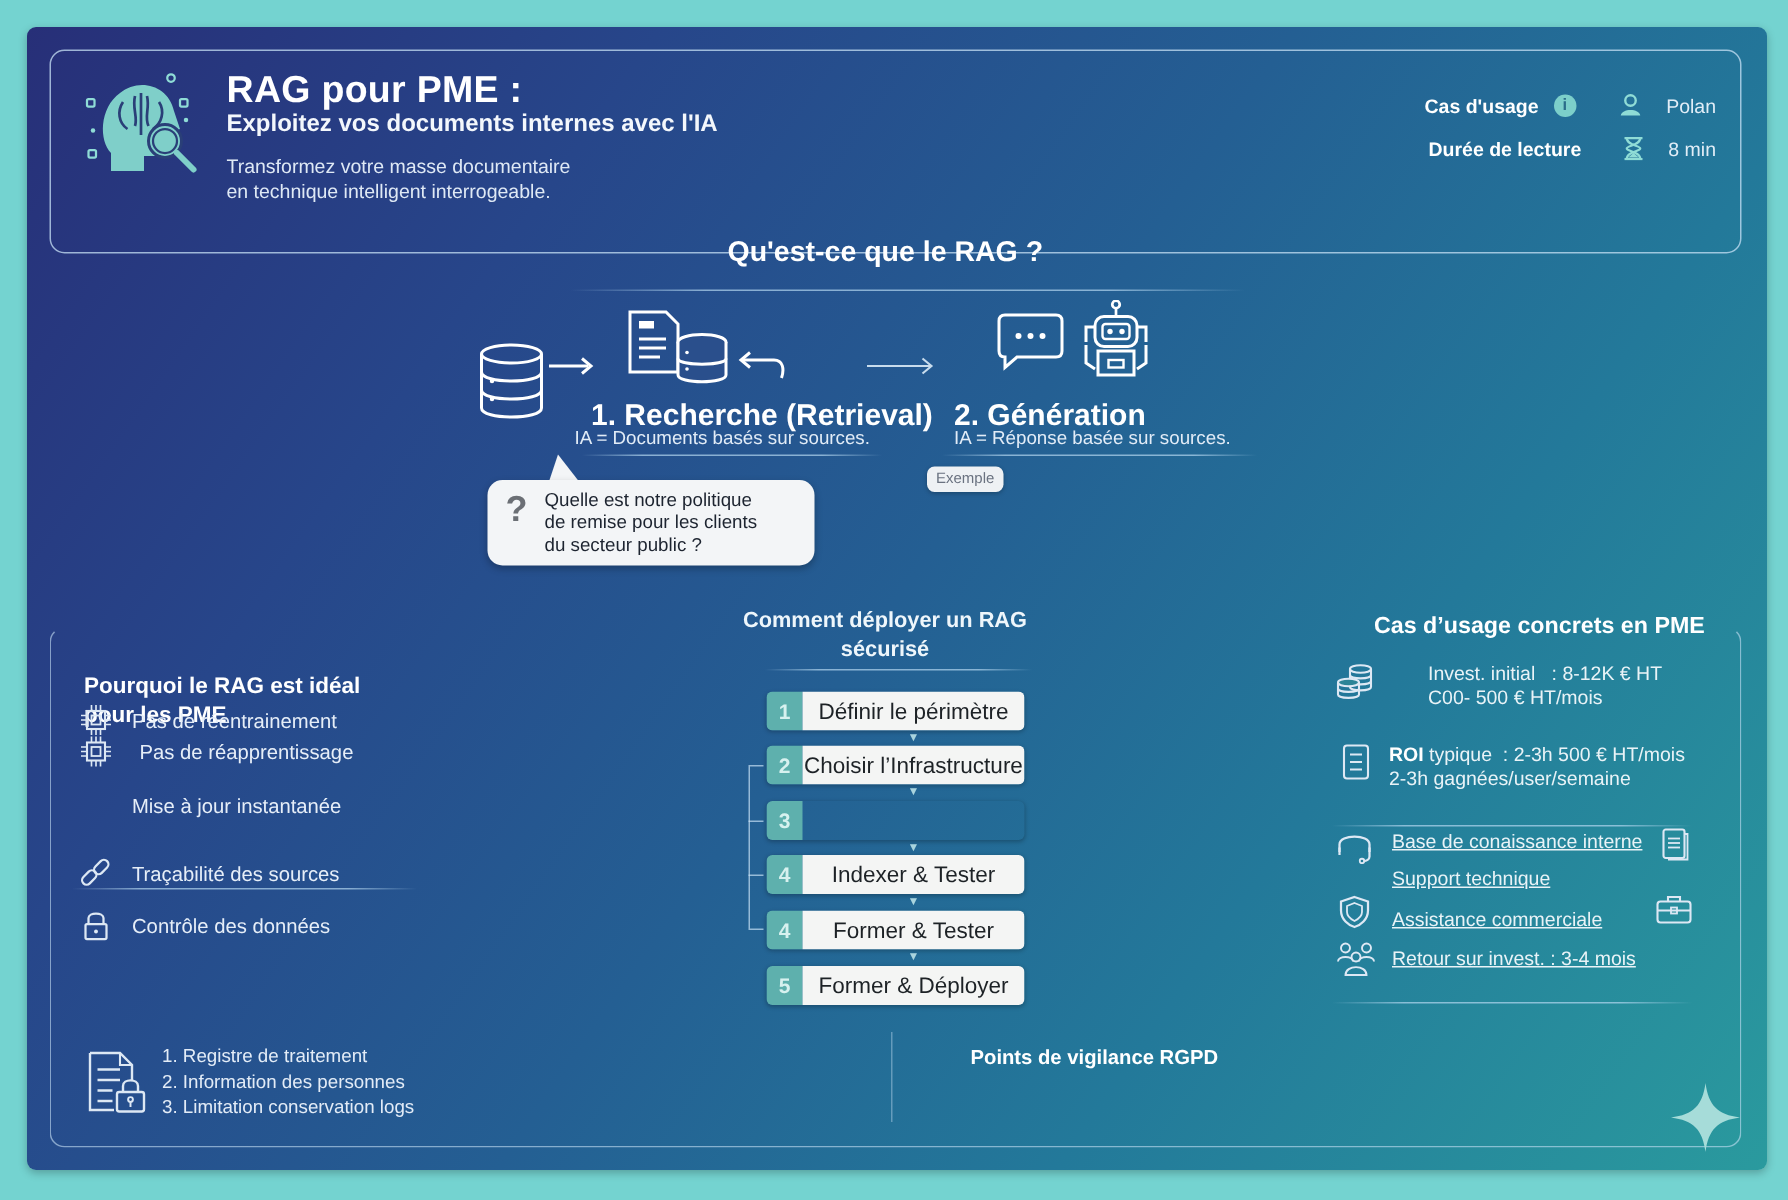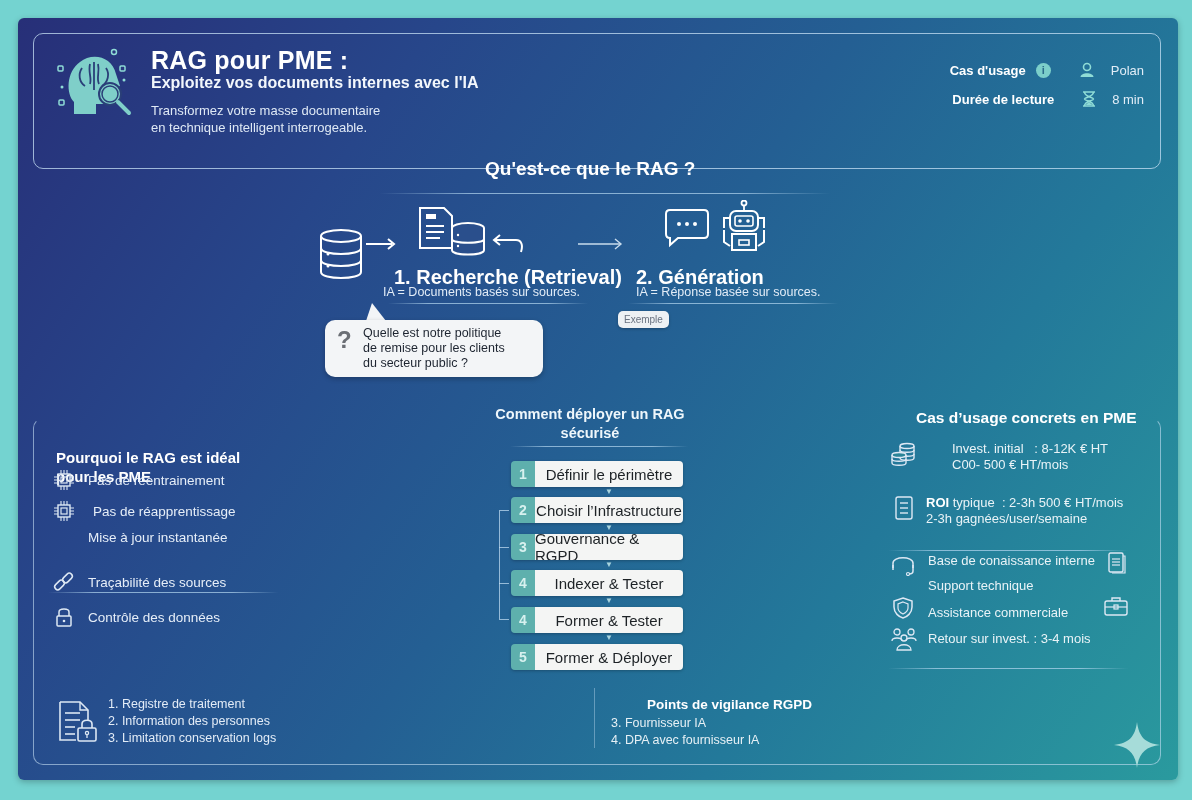--- a/index.html
+++ b/index.html
@@ -58,21 +58,21 @@
   .mid-title { left: 462px; top: 387px; width: 220px; text-align: center; font-size: 14.5px; font-weight: 700; color: #eef6fb; line-height: 19px; }
   .step-row { position: absolute; left: 493px; width: 172px; height: 26px; display: flex; border-radius: 4px; overflow: hidden; box-shadow: 0 1px 3px rgba(0,0,0,0.25); }
   .step-num { width: 24px; background: #5eb0ad; color: #d7f1ef; font-size: 14px; font-weight: 700; display: flex; align-items: center; justify-content: center; }
   .step-lbl { flex: 1; background: #f4f5f4; color: #1d2226; font-size: 15px; display: flex; align-items: center; justify-content: center; }
   .step-arrow { position: absolute; left: 587px; font-size: 8px; color: #a9d4de; }
   .bracket { position: absolute; left: 481px; top: 492px; width: 10px; height: 110px; border: 1px solid rgba(200,225,245,0.7); border-right: none; }
   .bracket-tick { position: absolute; left: 481px; width: 10px; height: 1px; background: rgba(200,225,245,0.7); }
 
   .right-title { left: 898px; top: 391px; font-size: 15.5px; font-weight: 700; color: #fff; }
   .r-item { position: absolute; left: 872px; display: flex; gap: 12px; font-size: 13px; color: #e9f3f7; line-height: 16px; }
-  .r-plain { position: absolute; font-size: 13px; color: #e9f3f7; }
+  .r-plain { position: absolute; font-size: 13px; color: #e9f3f7; text-decoration: underline; }
 
   .bottom-list { left: 90px; top: 678px; font-size: 12.5px; line-height: 17px; color: #e3ecf7; }
   .vig-sep { position: absolute; left: 576px; top: 670px; width: 1px; height: 60px; background: rgba(200,225,245,0.4); }
   .vig-title { left: 589px; top: 679px; font-size: 13.5px; font-weight: 700; color: #fff; padding-left: 40px; }
   .vig-list { left: 593px; top: 697px; font-size: 12.5px; line-height: 17px; color: #e6f0f5; }
   .sparkle { position: absolute; left: 1096px; top: 704px; }
   svg { display: block; }
 </style>
 </head>
 <body>
@@ -224,21 +224,21 @@
   <div class="feat" style="top:451px;">
     <span class="ic">
         <svg width="22" height="22" viewBox="0 0 22 22">
           <rect x="5" y="5" width="12" height="12" fill="none" stroke="#dde8f4" stroke-width="1.4"></rect>
           <rect x="8" y="8" width="6" height="6" fill="none" stroke="#dde8f4" stroke-width="1.2"></rect>
           <path d="M1 8 H5 M1 11 H5 M1 14 H5 M17 8 H21 M17 11 H21 M17 14 H21 M8 1 V5 M11 1 V5 M14 1 V5 M8 17 V21 M11 17 V21 M14 17 V21" stroke="#dde8f4" stroke-width="1.1"></path>
         </svg>
       </span>
     <span>Pas de réentrainement</span>
   </div>
-  <div class="feat" style="top:482px;gap:17px;">
+  <div class="feat" style="top:472px;gap:17px;">
     <span class="ic">
         <svg width="22" height="22" viewBox="0 0 22 22">
           <rect x="5" y="5" width="12" height="12" fill="none" stroke="#dde8f4" stroke-width="1.4"></rect>
           <rect x="8" y="8" width="6" height="6" fill="none" stroke="#dde8f4" stroke-width="1.2"></rect>
           <path d="M1 8 H5 M1 11 H5 M1 14 H5 M17 8 H21 M17 11 H21 M17 14 H21 M8 1 V5 M11 1 V5 M14 1 V5 M8 17 V21 M11 17 V21 M14 17 V21" stroke="#dde8f4" stroke-width="1.1"></path>
         </svg>
       </span>
     <span>Pas de réapprentissage</span>
   </div>
   <div class="feat" style="top:508px;">
@@ -281,21 +281,20 @@
     <div class="step-lbl">Définir le périmètre</div>
   </div>
   <div class="step-arrow" style="top:469px;">▼</div>
   <div class="step-row" style="top:479px;">
     <div class="step-num">2</div>
     <div class="step-lbl">Choisir l’Infrastructure</div>
   </div>
   <div class="step-arrow" style="top:505px;">▼</div>
   <div class="step-row" style="top:516px;">
     <div class="step-num">3</div>
-    <div class="step-lbl">Gouvernance &amp; RGPD</div>
   </div>
   <div class="step-arrow" style="top:542px;">▼</div>
   <div class="step-row" style="top:552px;">
     <div class="step-num">4</div>
     <div class="step-lbl">Indexer &amp; Tester</div>
   </div>
   <div class="step-arrow" style="top:578px;">▼</div>
   <div class="step-row" style="top:589px;">
     <div class="step-num">4</div>
     <div class="step-lbl">Former &amp; Tester</div>
@@ -407,23 +406,19 @@
       </svg>
   </div>
   <div class="abs bottom-list">
     <div>1. Registre de traitement</div>
     <div>2. Information des personnes</div>
     <div>3. Limitation conservation logs</div>
   </div>
 
   <div class="vig-sep"></div>
   <div class="abs vig-title">Points de vigilance RGPD</div>
-  <div class="abs vig-list">
-    <div>3. Fournisseur IA</div>
-    <div>4. DPA avec fournisseur IA</div>
-  </div>
 
   <div class="sparkle">
     <svg width="46" height="46" viewBox="0 0 46 46">
         <path d="M23 0 C25 15 31 21 46 23 C31 25 25 31 23 46 C21 31 15 25 0 23 C15 21 21 15 23 0 Z" fill="#a6dcd9"></path>
       </svg>
   </div>
 </div>
 
 </body></html>

